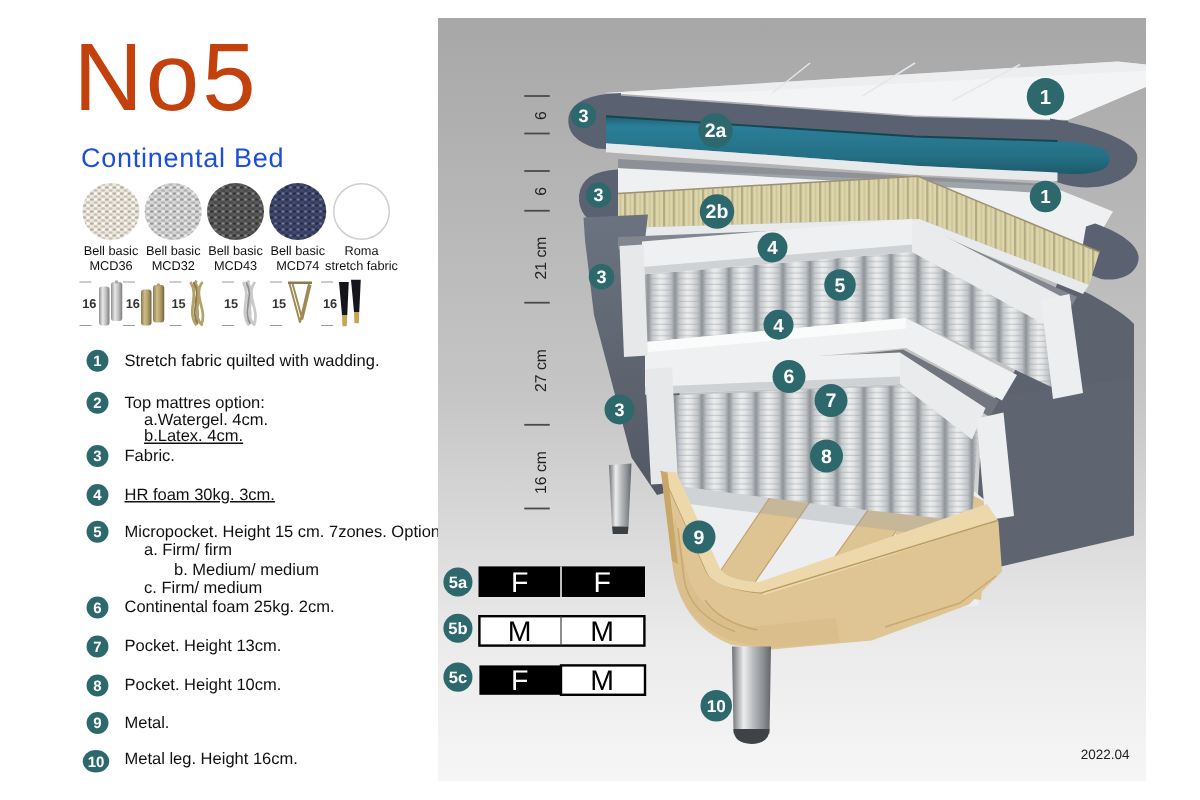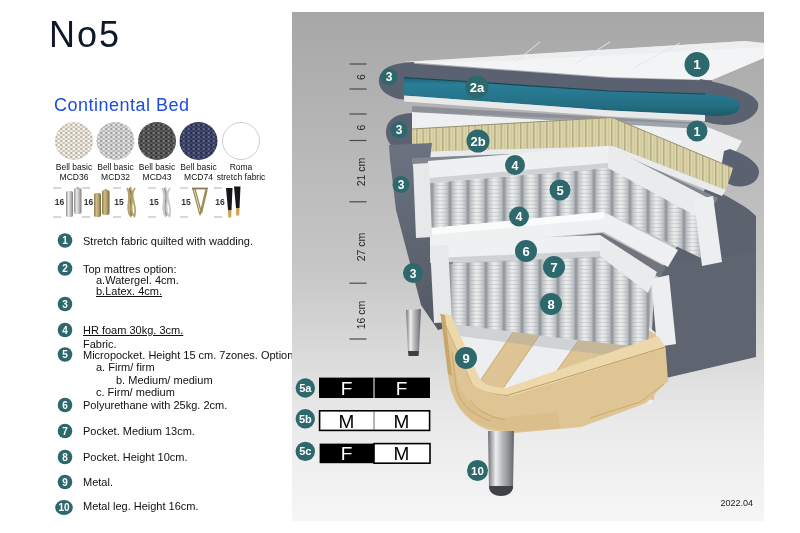--- a/index.html
+++ b/index.html
@@ -3,21 +3,21 @@
 <meta charset="utf-8">
 <style>
   html,body{margin:0;padding:0;}
   body{width:800px;height:533px;background:#fff;font-family:"Liberation Sans",sans-serif;position:relative;overflow:hidden;}
   .abs{position:absolute;}
   .nw{white-space:nowrap;}
 </style>
 </head>
 <body>
 
-<div class="abs" style="left:49px;top:14px;font-size:36px;font-weight:400;color:#0f172a;letter-spacing:2px;">No5</div>
+<div class="abs" style="left:49px;top:14px;font-size:64px;font-weight:400;color:#c2410c;letter-spacing:2px;">No5</div>
 
 <div class="abs" style="left:54px;top:75px;font-size:18px;font-weight:400;color:#1d4ed8;letter-spacing:0.5px;margin-top:20px;">Continental Bed</div>
 
 <svg class="abs" style="left:0;top:0;" width="290" height="235" viewBox="0 0 290 235">
   <defs>
     <pattern id="w1" width="5" height="4" patternUnits="userSpaceOnUse">
       <rect width="5" height="4" fill="#ece8df"></rect>
       <ellipse cx="1.2" cy="1" rx="1.4" ry="0.9" fill="#b6ae9e"></ellipse>
       <ellipse cx="3.7" cy="3" rx="1.4" ry="0.9" fill="#c8c1b2"></ellipse>
       <ellipse cx="3.7" cy="1" rx="1" ry="0.7" fill="#fff"></ellipse>
@@ -125,32 +125,32 @@
 </svg>
 
 <div class="abs" style="left:0;top:0;font-size:11px;color:#101010;">
 
   <div class="abs nw" style="left:83px;top:234.5px;">Stretch fabric quilted with wadding.</div>
 
   <div class="abs nw" style="left:83px;top:262.5px;">Top mattres option:</div>
   <div class="abs nw" style="left:96px;top:274px;">a.Watergel. 4cm.</div>
   <div class="abs nw" style="left:96px;top:285px;text-decoration:underline;">b.Latex. 4cm.</div>
 
-  <div class="abs nw" style="left:83px;top:298px;margin-top:40px;">Fabric.</div>
+  <div class="abs nw" style="left:83px;top:298px;">Fabric.</div>
 
   <div class="abs nw" style="left:83px;top:324px;text-decoration:underline;">HR foam 30kg. 3cm.</div>
 
   <div class="abs nw" style="left:83px;top:348.5px;">Micropocket. Height 15 cm. 7zones. Option:</div>
   <div class="abs nw" style="left:96px;top:361px;">a. Firm/ firm</div>
   <div class="abs nw" style="left:96px;top:374px;padding-left:20px;">b. Medium/ medium</div>
   <div class="abs nw" style="left:96px;top:386px;">c. Firm/ medium</div>
 
-  <div class="abs nw" style="left:83px;top:399px;">Polyurethane with 25kg. 2cm.</div>
-
-  <div class="abs nw" style="left:83px;top:425px;">Pocket. Medium 13cm.</div>
+  <div class="abs nw" style="left:83px;top:399px;">Continental foam 25kg. 2cm.</div>
+
+  <div class="abs nw" style="left:83px;top:425px;">Pocket. Height 13cm.</div>
 
   <div class="abs nw" style="left:83px;top:451px;">Pocket. Height 10cm.</div>
 
   <div class="abs nw" style="left:83px;top:476px;">Metal.</div>
 
   <div class="abs nw" style="left:83px;top:500px;">Metal leg. Height 16cm.</div>
 </div>
 
 <svg class="abs" style="left:0;top:0;" width="120" height="533" viewBox="0 0 120 533">
   <g font-family="Liberation Sans,sans-serif" font-size="10" font-weight="bold" fill="#fff" text-anchor="middle">

